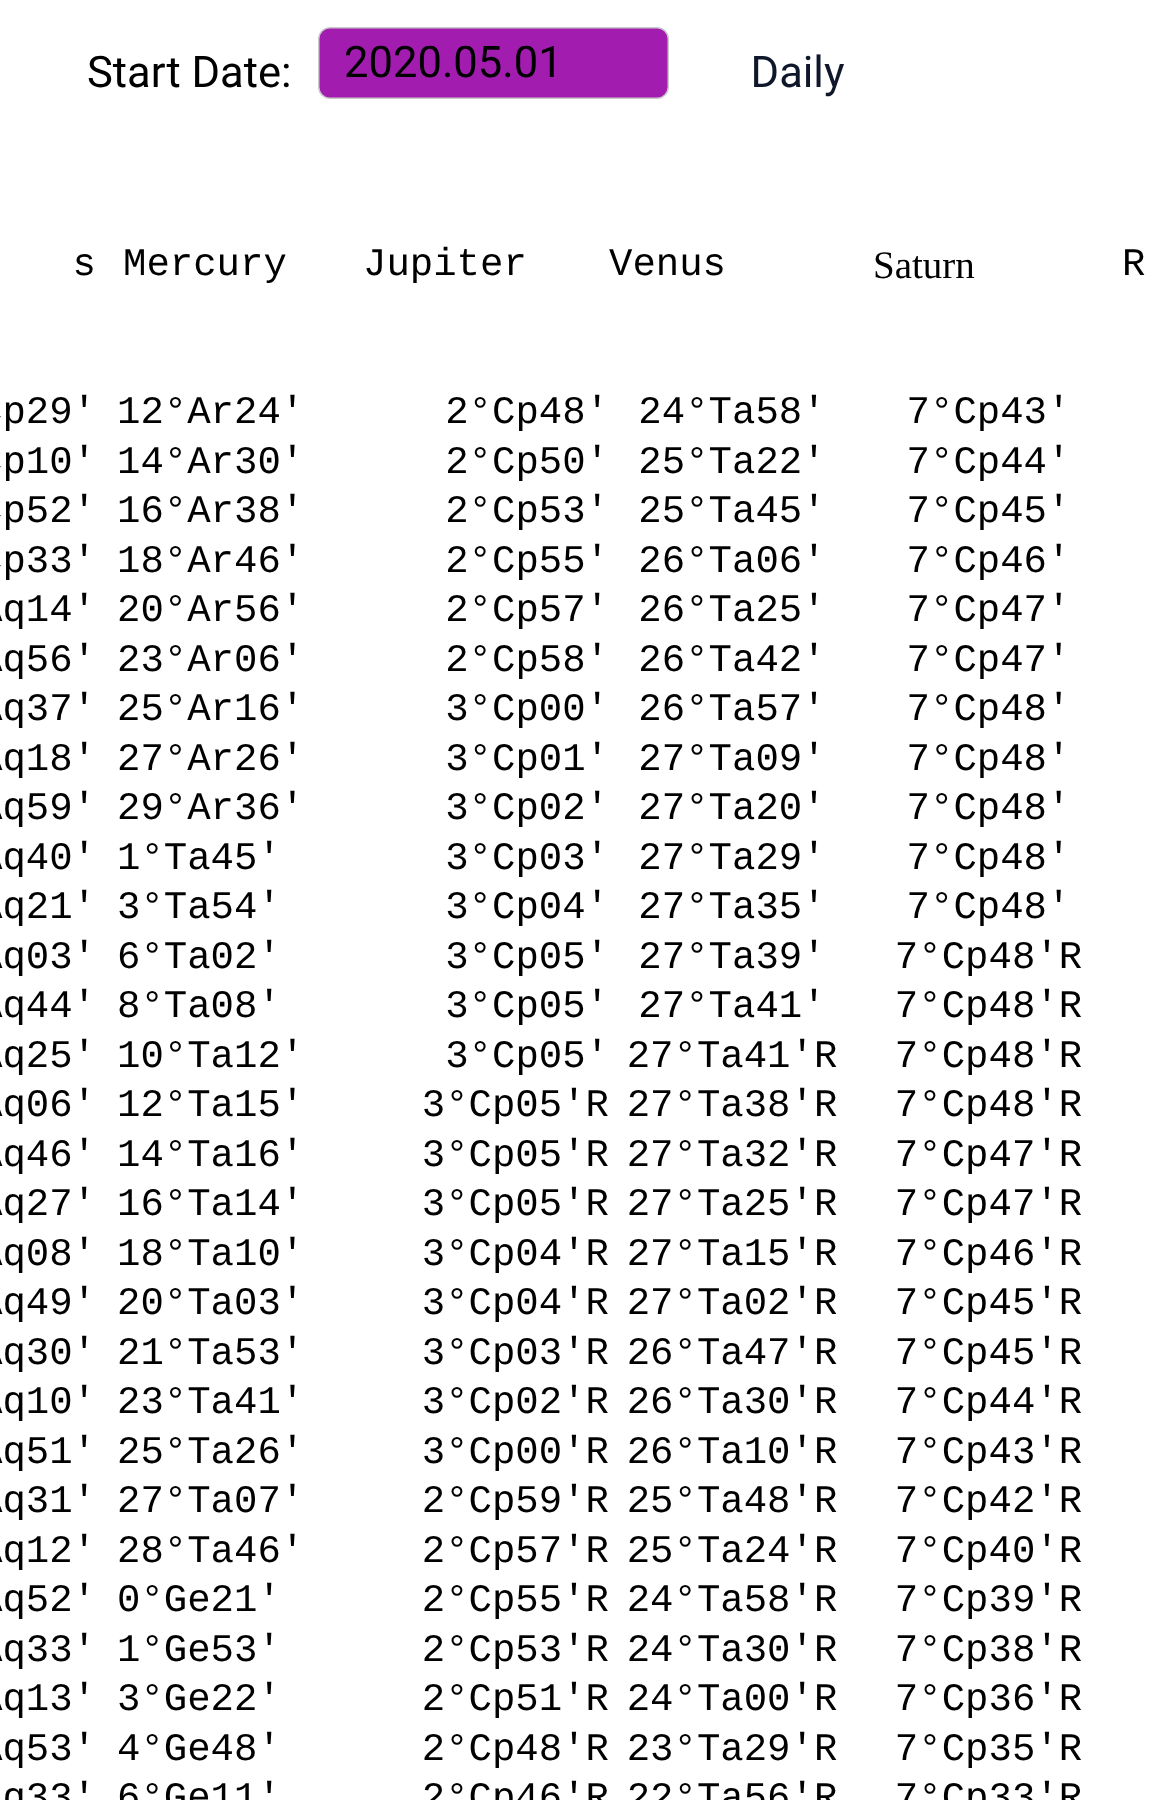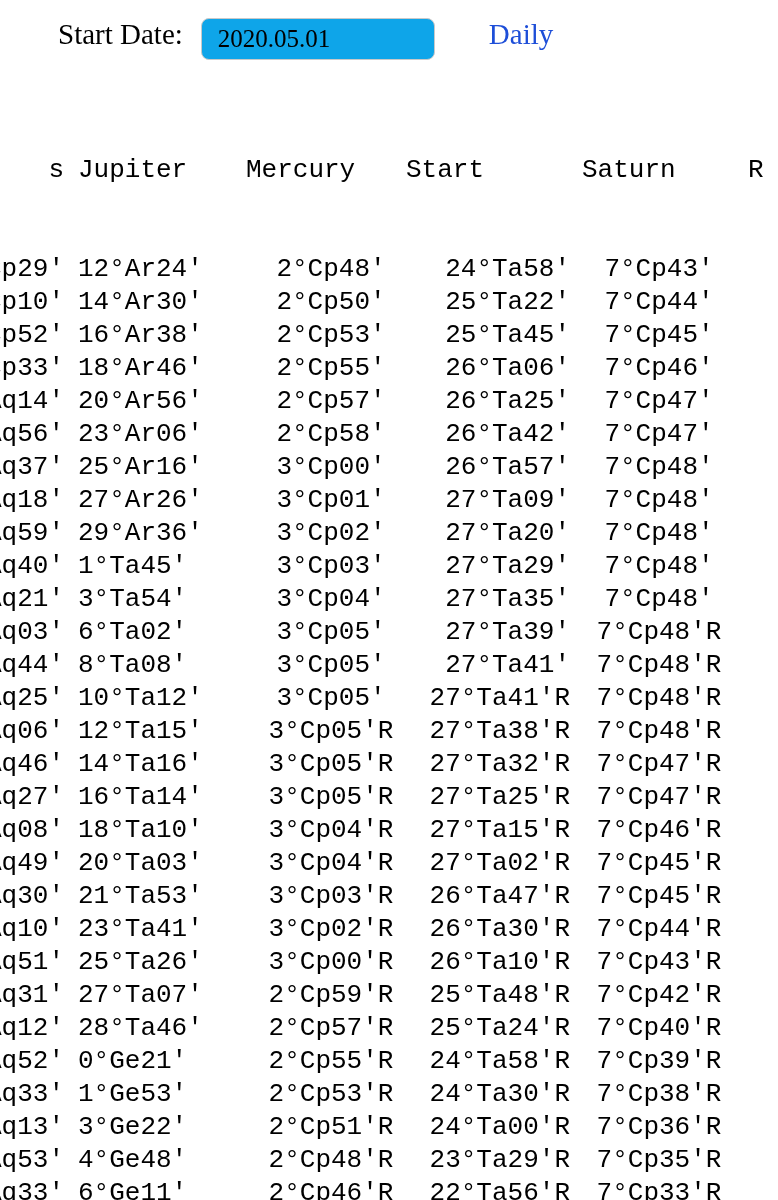--- a/index.html
+++ b/index.html
@@ -7,43 +7,42 @@
     padding: 0;
     width: 778px;
     height: 1200px;
     overflow: hidden;
     background: #ffffff;
     font-family: -apple-system, BlinkMacSystemFont, "Segoe UI", Roboto, sans-serif;
     color: #000;
   }
   .controls {
     display: flex;
-    align-items: flex-start;
+    align-items: flex-end;
     padding: 18px 0 28px 58px;
     font-size: 29px;
     gap: 18px;
-    font-family: Liberation Serif, serif;
   }
   .controls .label {
     font-weight: 400;
     color: #000;
   }
   .controls .date-input {
     border: 1.5px solid #c9c9c9;
     border-radius: 8px;
     padding: 6px 16px;
-    font-size: 25px;
+    font-size: 29px;
     font-family: inherit;
     color: #000;
-    background: #0ea5e9;
+    background: #a21caf;
     width: 200px;
     text-align: left;
   }
   .controls .daily-link {
-    color: #1d4ed8;
+    color: #0f172a;
     margin-left: 36px;
     font-size: 29px;
     font-weight: 400;
     cursor: pointer;
   }
 
   .table-wrap {
     font-family: "Menlo", "Consolas", "Courier New", monospace;
     font-size: 26px;
     line-height: 33px;
@@ -57,42 +56,42 @@
   .row {
     display: flex;
   }
   .cell {
     box-sizing: border-box;
     padding-right: 0;
   }
   
   .c0 { width: 130px; text-align: right; padding-right: 14px; }
   .c1 { width: 164px; text-align: left; padding-right: 14px; }
-  .c2 { width: 164px; text-align: center;  padding-left: 14px; }
-  .c3 { width: 164px; text-align: right;  padding-left: 0px;  }
+  .c2 { width: 164px; text-align: right;  padding-left: 14px; }
+  .c3 { width: 164px; text-align: center;  padding-left: 0px;  }
   .c4 { width: 164px; text-align: center;  padding-left: 14px; }
   .c5 { width: 40px;  text-align: left;  padding-left: 14px; }
   
   .hdr-row .c1 { text-align: left; padding-left: 4px; }
   .hdr-row .c2 { text-align: left; padding-left: 0px; }
   .hdr-row .c3 { text-align: left; padding-left: 0px; }
-  .hdr-row .c4 { text-align: left; padding-left: 12px; }
+  .hdr-row .c4 { text-align: left; padding-left: 12px; font-family: Liberation Serif, serif; }
 </style>
 </head>
 <body>
 
 <div class="controls">
   <span class="label">Start Date:</span>
   <input class="date-input" type="text" value="2020.05.01" style="">
   <span class="daily-link">Daily</span>
 </div>
 
 <div class="table-wrap">
   <div class="row hdr-row">
     <span class="cell c0">s</span>
+    <span class="cell c1">Mercury</span>
     <span class="cell c2">Jupiter</span>
-    <span class="cell c1">Mercury</span>
-    <span class="cell c3">Start</span>
+    <span class="cell c3">Venus</span>
     <span class="cell c4">Saturn</span>
     <span class="cell c5">R</span>
   </div>
   <div id="rows-mount"><div class="row"><span class="cell c0">Cp29'</span><span class="cell c1">12°Ar24'</span><span class="cell c2">2°Cp48'</span><span class="cell c3">24°Ta58'</span><span class="cell c4">7°Cp43'</span><span class="cell c5"></span></div><div class="row"><span class="cell c0">Cp10'</span><span class="cell c1">14°Ar30'</span><span class="cell c2">2°Cp50'</span><span class="cell c3">25°Ta22'</span><span class="cell c4">7°Cp44'</span><span class="cell c5"></span></div><div class="row"><span class="cell c0">Cp52'</span><span class="cell c1">16°Ar38'</span><span class="cell c2">2°Cp53'</span><span class="cell c3">25°Ta45'</span><span class="cell c4">7°Cp45'</span><span class="cell c5"></span></div><div class="row"><span class="cell c0">Cp33'</span><span class="cell c1">18°Ar46'</span><span class="cell c2">2°Cp55'</span><span class="cell c3">26°Ta06'</span><span class="cell c4">7°Cp46'</span><span class="cell c5"></span></div><div class="row"><span class="cell c0">Aq14'</span><span class="cell c1">20°Ar56'</span><span class="cell c2">2°Cp57'</span><span class="cell c3">26°Ta25'</span><span class="cell c4">7°Cp47'</span><span class="cell c5"></span></div><div class="row"><span class="cell c0">Aq56'</span><span class="cell c1">23°Ar06'</span><span class="cell c2">2°Cp58'</span><span class="cell c3">26°Ta42'</span><span class="cell c4">7°Cp47'</span><span class="cell c5"></span></div><div class="row"><span class="cell c0">Aq37'</span><span class="cell c1">25°Ar16'</span><span class="cell c2">3°Cp00'</span><span class="cell c3">26°Ta57'</span><span class="cell c4">7°Cp48'</span><span class="cell c5"></span></div><div class="row"><span class="cell c0">Aq18'</span><span class="cell c1">27°Ar26'</span><span class="cell c2">3°Cp01'</span><span class="cell c3">27°Ta09'</span><span class="cell c4">7°Cp48'</span><span class="cell c5"></span></div><div class="row"><span class="cell c0">Aq59'</span><span class="cell c1">29°Ar36'</span><span class="cell c2">3°Cp02'</span><span class="cell c3">27°Ta20'</span><span class="cell c4">7°Cp48'</span><span class="cell c5"></span></div><div class="row"><span class="cell c0">Aq40'</span><span class="cell c1">1°Ta45'</span><span class="cell c2">3°Cp03'</span><span class="cell c3">27°Ta29'</span><span class="cell c4">7°Cp48'</span><span class="cell c5"></span></div><div class="row"><span class="cell c0">Aq21'</span><span class="cell c1">3°Ta54'</span><span class="cell c2">3°Cp04'</span><span class="cell c3">27°Ta35'</span><span class="cell c4">7°Cp48'</span><span class="cell c5"></span></div><div class="row"><span class="cell c0">Aq03'</span><span class="cell c1">6°Ta02'</span><span class="cell c2">3°Cp05'</span><span class="cell c3">27°Ta39'</span><span class="cell c4">7°Cp48'R</span><span class="cell c5"></span></div><div class="row"><span class="cell c0">Aq44'</span><span class="cell c1">8°Ta08'</span><span class="cell c2">3°Cp05'</span><span class="cell c3">27°Ta41'</span><span class="cell c4">7°Cp48'R</span><span class="cell c5"></span></div><div class="row"><span class="cell c0">Aq25'</span><span class="cell c1">10°Ta12'</span><span class="cell c2">3°Cp05'</span><span class="cell c3">27°Ta41'R</span><span class="cell c4">7°Cp48'R</span><span class="cell c5"></span></div><div class="row"><span class="cell c0">Aq06'</span><span class="cell c1">12°Ta15'</span><span class="cell c2">3°Cp05'R</span><span class="cell c3">27°Ta38'R</span><span class="cell c4">7°Cp48'R</span><span class="cell c5"></span></div><div class="row"><span class="cell c0">Aq46'</span><span class="cell c1">14°Ta16'</span><span class="cell c2">3°Cp05'R</span><span class="cell c3">27°Ta32'R</span><span class="cell c4">7°Cp47'R</span><span class="cell c5"></span></div><div class="row"><span class="cell c0">Aq27'</span><span class="cell c1">16°Ta14'</span><span class="cell c2">3°Cp05'R</span><span class="cell c3">27°Ta25'R</span><span class="cell c4">7°Cp47'R</span><span class="cell c5"></span></div><div class="row"><span class="cell c0">Aq08'</span><span class="cell c1">18°Ta10'</span><span class="cell c2">3°Cp04'R</span><span class="cell c3">27°Ta15'R</span><span class="cell c4">7°Cp46'R</span><span class="cell c5"></span></div><div class="row"><span class="cell c0">Aq49'</span><span class="cell c1">20°Ta03'</span><span class="cell c2">3°Cp04'R</span><span class="cell c3">27°Ta02'R</span><span class="cell c4">7°Cp45'R</span><span class="cell c5"></span></div><div class="row"><span class="cell c0">Aq30'</span><span class="cell c1">21°Ta53'</span><span class="cell c2">3°Cp03'R</span><span class="cell c3">26°Ta47'R</span><span class="cell c4">7°Cp45'R</span><span class="cell c5"></span></div><div class="row"><span class="cell c0">Aq10'</span><span class="cell c1">23°Ta41'</span><span class="cell c2">3°Cp02'R</span><span class="cell c3">26°Ta30'R</span><span class="cell c4">7°Cp44'R</span><span class="cell c5"></span></div><div class="row"><span class="cell c0">Aq51'</span><span class="cell c1">25°Ta26'</span><span class="cell c2">3°Cp00'R</span><span class="cell c3">26°Ta10'R</span><span class="cell c4">7°Cp43'R</span><span class="cell c5"></span></div><div class="row"><span class="cell c0">Aq31'</span><span class="cell c1">27°Ta07'</span><span class="cell c2">2°Cp59'R</span><span class="cell c3">25°Ta48'R</span><span class="cell c4">7°Cp42'R</span><span class="cell c5"></span></div><div class="row"><span class="cell c0">Aq12'</span><span class="cell c1">28°Ta46'</span><span class="cell c2">2°Cp57'R</span><span class="cell c3">25°Ta24'R</span><span class="cell c4">7°Cp40'R</span><span class="cell c5"></span></div><div class="row"><span class="cell c0">Aq52'</span><span class="cell c1">0°Ge21'</span><span class="cell c2">2°Cp55'R</span><span class="cell c3">24°Ta58'R</span><span class="cell c4">7°Cp39'R</span><span class="cell c5"></span></div><div class="row"><span class="cell c0">Aq33'</span><span class="cell c1">1°Ge53'</span><span class="cell c2">2°Cp53'R</span><span class="cell c3">24°Ta30'R</span><span class="cell c4">7°Cp38'R</span><span class="cell c5"></span></div><div class="row"><span class="cell c0">Aq13'</span><span class="cell c1">3°Ge22'</span><span class="cell c2">2°Cp51'R</span><span class="cell c3">24°Ta00'R</span><span class="cell c4">7°Cp36'R</span><span class="cell c5"></span></div><div class="row"><span class="cell c0">Aq53'</span><span class="cell c1">4°Ge48'</span><span class="cell c2">2°Cp48'R</span><span class="cell c3">23°Ta29'R</span><span class="cell c4">7°Cp35'R</span><span class="cell c5"></span></div><div class="row"><span class="cell c0">Aq33'</span><span class="cell c1">6°Ge11'</span><span class="cell c2">2°Cp46'R</span><span class="cell c3">22°Ta56'R</span><span class="cell c4">7°Cp33'R</span><span class="cell c5"></span></div></div>
 </div>
 
 </body></html>

